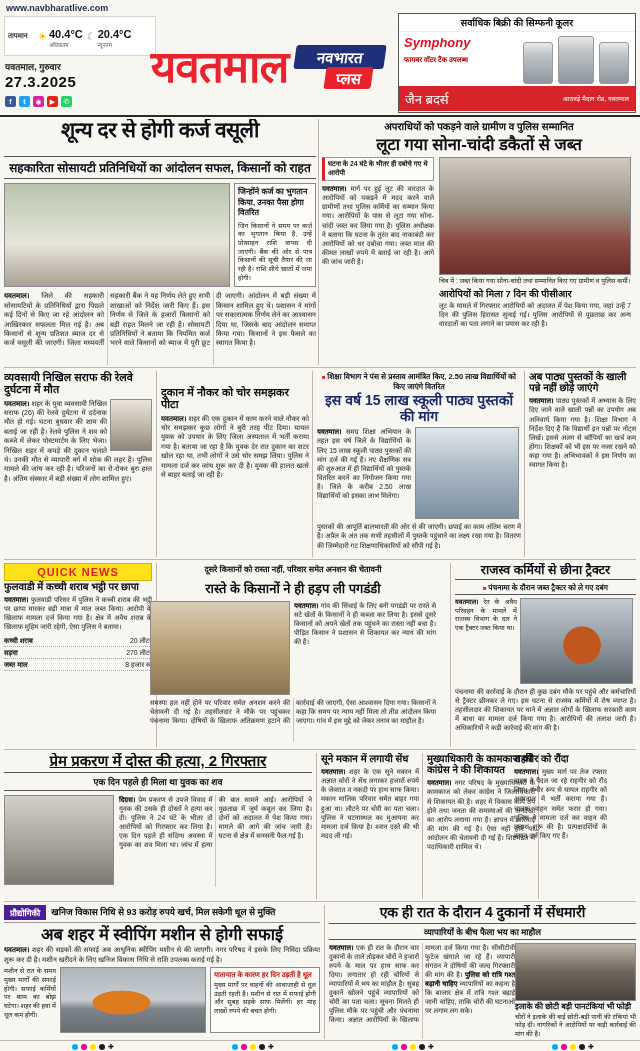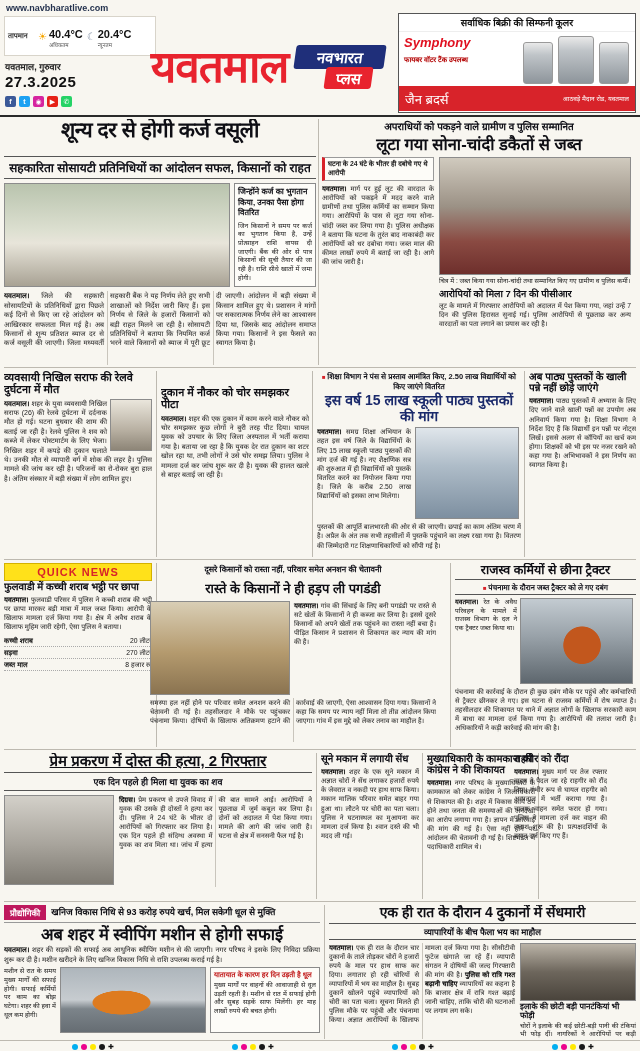--- a/index.html
+++ b/index.html
@@ -69,21 +69,21 @@
   .admid{position:relative;height:54px;}
   .adbrand{position:absolute;left:5px;top:3px;color:#e01020;font-size:13px;font-weight:700;font-style:italic;}
   .adnote{position:absolute;left:5px;top:23px;width:78px;color:#b30000;font-size:7px;font-weight:700;line-height:1.3;}
   .coolers{position:absolute;right:6px;top:4px;display:flex;gap:5px;align-items:flex-end;}
   .cooler{border:1px solid #9a9a9a;border-radius:3px;background:linear-gradient(180deg,#e9e9e9 0%,#bfc4c8 30%,#8e959b 100%);}
   .adstrip{height:25px;background:#d8232a;color:#fff;display:flex;align-items:center;justify-content:space-between;padding:0 6px;}
   .addealer{font-size:13px;font-weight:400;}
   .adaddr{font-size:6.5px;text-align:right;width:118px;line-height:1.2;}
   
   .qnbar{background:#ffe11a;border:1px solid #d4b100;color:#d8232a;font-weight:800;font-size:11px;text-align:center;padding:2px 0;letter-spacing:1px;}
-  .tag{background:#be185d;color:#fff;font-size:8.5px;font-weight:700;padding:2px 6px;white-space:nowrap;}
+  .tag{background:#4c1d95;color:#fff;font-size:8.5px;font-weight:700;padding:2px 6px;white-space:nowrap;}
   .bullet::before{content:"■ ";color:#d8232a;font-size:6px;}
   .bluehl{color:#1b2a6b;}
   .detrow{display:flex;justify-content:space-between;font-size:6.8px;border-bottom:1px dotted #aaa;padding:1px 0;}
   .detrow b{font-weight:700;}
   .portrait{float:right;width:42px;height:52px;margin:0 0 2px 3px;}
   .regmark{position:absolute;top:1043px;display:flex;gap:3px;align-items:center;}
   .dot{width:6px;height:6px;border-radius:50%;display:inline-block;}
   .crossg{font-size:7px;color:#111;line-height:1;}
 </style>
 </head>
@@ -307,21 +307,21 @@
         <p class="body b65" style="margin-top:2px">मुख्य मार्गों पर वाहनों की आवाजाही से धूल उड़ती रहती है। मशीन से रात में सफाई होगी और सुबह सड़कें साफ मिलेंगी। हर माह लाखों रुपये की बचत होगी।</p>
       </div>
     </div>
   </section>
 
   <div class="vr" style="left:324px;top:905px;height:134px"></div>
 
   <section class="story" style="left:329px;top:905px;width:307px;height:134px">
     <h2 class="hl h14 center">एक ही रात के दौरान 4 दुकानों में सेंधमारी</h2>
     <div class="sub" style="font-size:8.5px;margin-top:2px">व्यापारियों के बीच फैला भय का माहौल</div>
-    <div style="display:flex;gap:5px;margin-top:3px">
+    <div style="display:flex;margin-top:3px">
       <p class="body b68 cols2" style="width:186px;height:96px"><span class="dl">यवतमाल।</span> <span>एक ही रात के दौरान चार दुकानों के ताले तोड़कर चोरों ने हजारों रुपये के माल पर हाथ साफ कर दिया। लगातार हो रही चोरियों से व्यापारियों में भय का माहौल है। सुबह दुकानें खोलने पहुंचे व्यापारियों को चोरी का पता चला। सूचना मिलते ही पुलिस मौके पर पहुंची और पंचनामा किया। अज्ञात आरोपियों के खिलाफ मामला दर्ज किया गया है। सीसीटीवी फुटेज खंगाले जा रहे हैं। व्यापारी संगठन ने दोषियों की जल्द गिरफ्तारी की मांग की है।</span> <span class="dl">पुलिस को रात्रि गश्त बढ़ानी चाहिए</span> <span>व्यापारियों का कहना है कि बाजार क्षेत्र में रात्रि गश्त बढ़ाई जानी चाहिए, ताकि चोरी की घटनाओं पर लगाम लग सके।</span></p>
       <div style="flex:1">
         <div class="photo ph-shops" style="width:100%;height:58px"></div>
         <h3 class="hl" style="font-size:8px;margin-top:2px">इलाके की छोटी बड़ी पानटंकियां भी फोड़ी</h3>
         <p class="body b65" style="margin-top:1px">चोरों ने इलाके की कई छोटी-बड़ी पानी की टंकियां भी फोड़ दीं। नागरिकों ने आरोपियों पर कड़ी कार्रवाई की मांग की है।</p>
       </div>
     </div>
   </section>
 
   <div class="hr" style="left:0;top:1040px;width:640px"></div>

